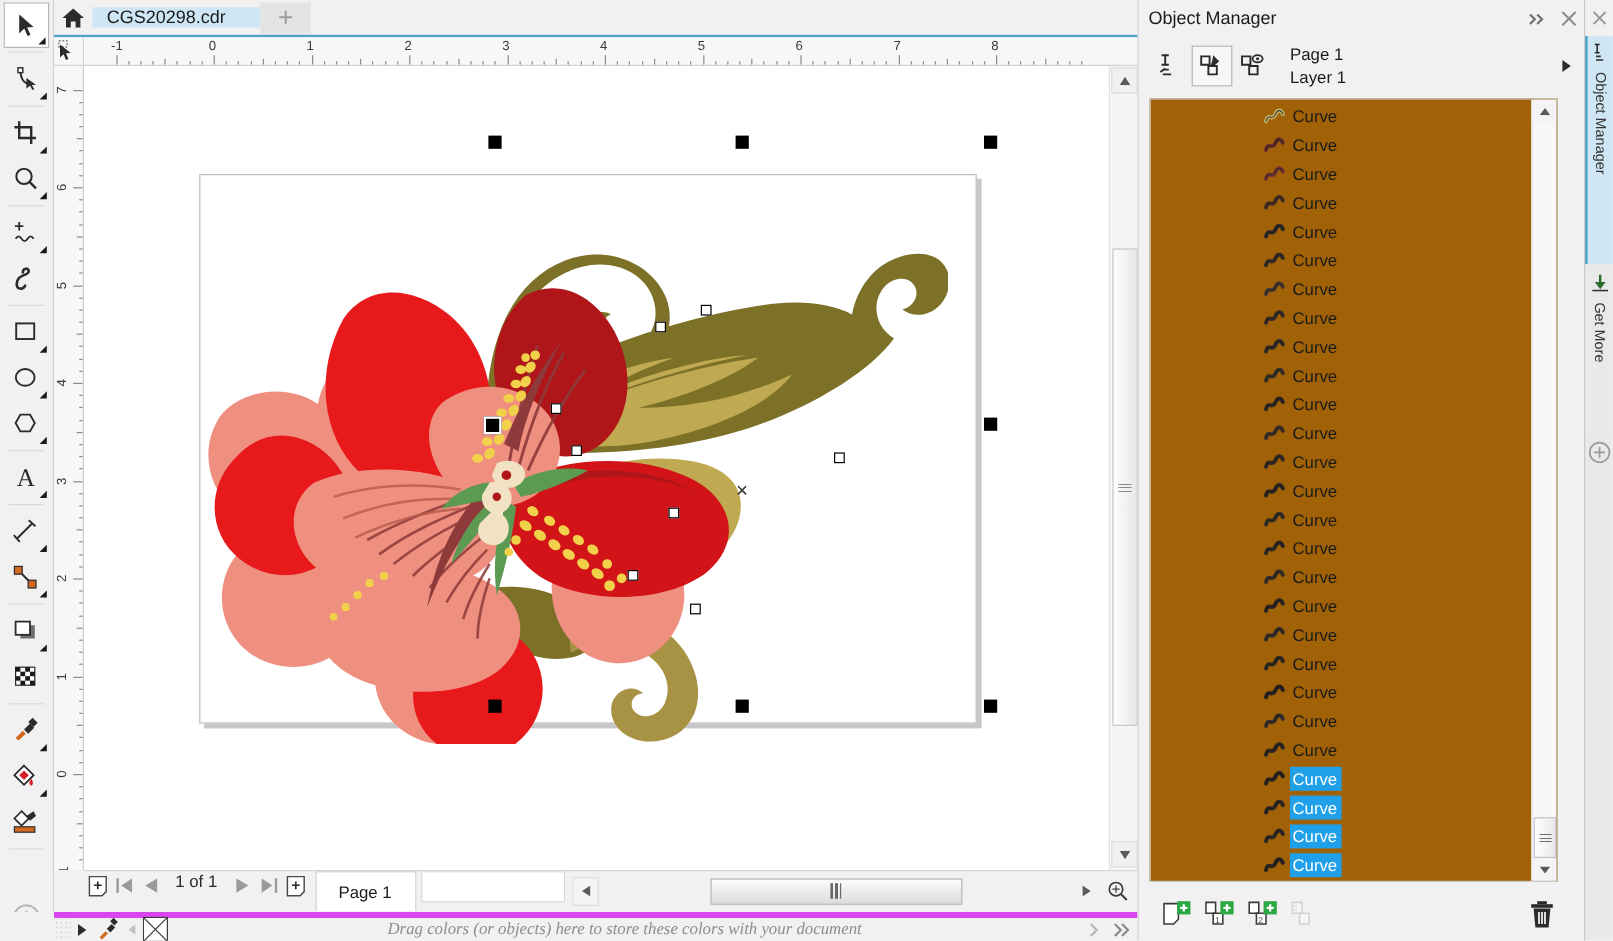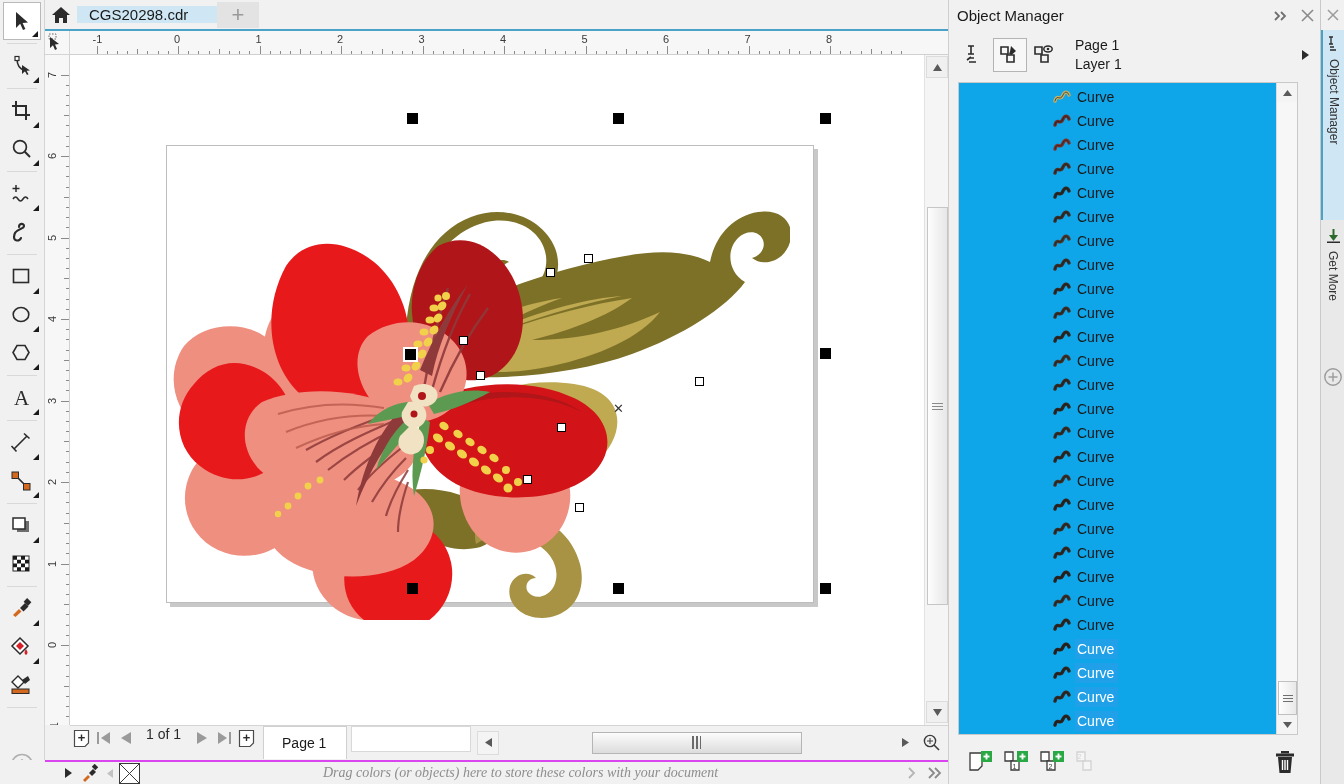--- a/index.html
+++ b/index.html
@@ -239,21 +239,21 @@
     display: flex; align-items: center; justify-content: center;
     margin: 0 auto;
   }
   #hs-spacer { flex: 1; }
 
   
   #palette {
     position: absolute; left: 45px; top: 760px;
     width: 903px; height: 24px;
     background: #f1f1f1;
-    border-top: 2px solid #d946ef;
+    border-top: 5px solid #d946ef;
     display: flex; align-items: center;
   }
   #pal-grip {
     width: 14px; height: 24px;
     background: radial-gradient(circle, #b0b0b0 0.6px, transparent 0.7px) 0 0/4px 4px;
   }
   #pal-hint {
     flex: 1;
     text-align: center;
     font-size: 14px; font-style: italic; color: #8d8d8d;
@@ -303,21 +303,21 @@
     padding-left: 14px;
     line-height: 1.35;
     font-size: 14px; color: #1a1a1a;
   }
   #om-expand {
     width: 22px; display:flex; align-items:center; justify-content:center;
   }
   #om-list-wrap {
     position: absolute; left: 9px; top: 82px;
     width: 340px; height: 653px;
-    background: #0ea5e9;
+    background: #a16207;
     border: 1px solid #c9c9c9;
     overflow: hidden;
   }
   #om-list {
     position: absolute; left: 0; top: 0;
     width: 330px; height: 651px;
     padding-top: 2px;
   }
   .om-row {
     height: 24px;

